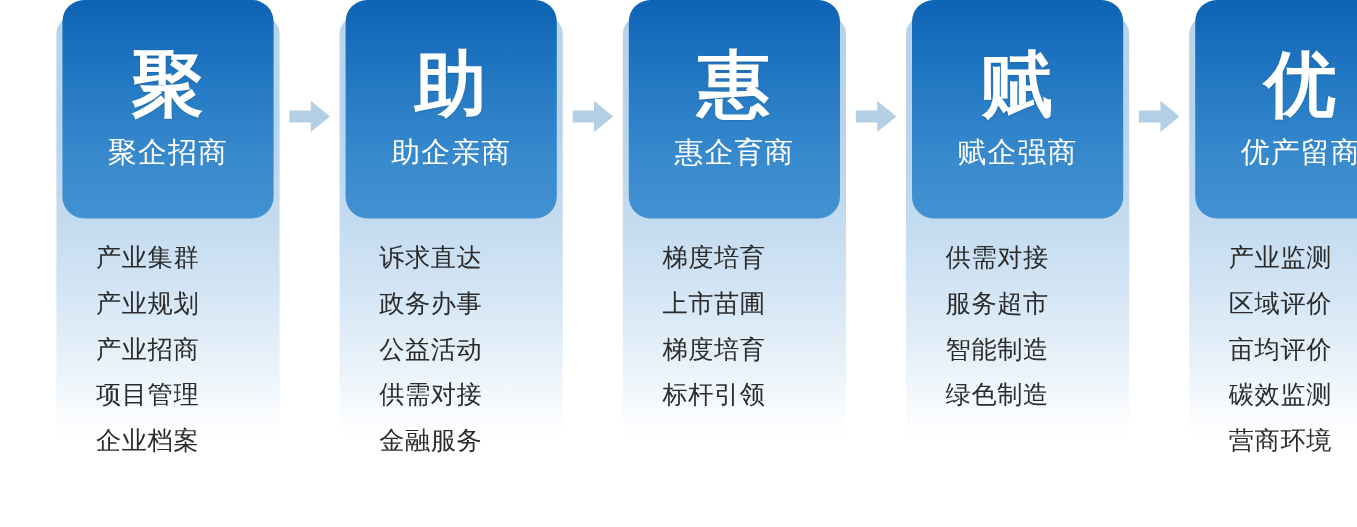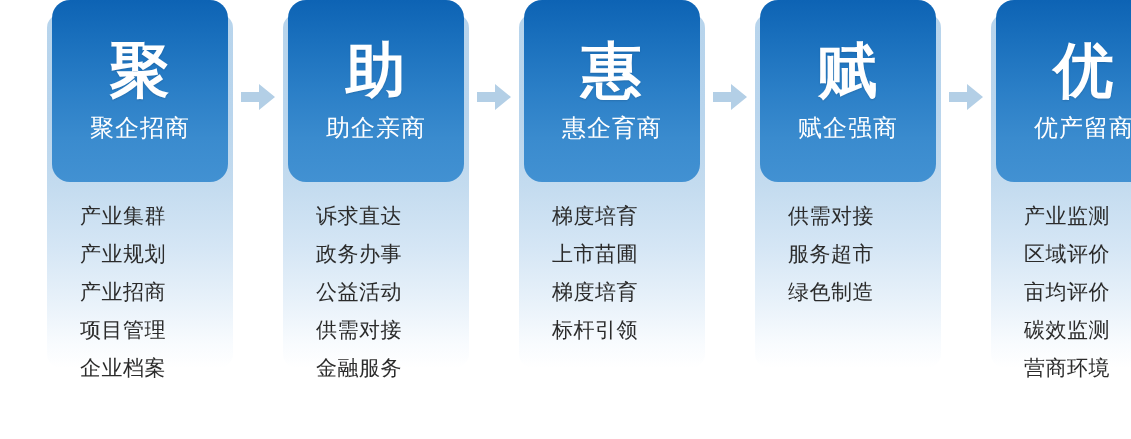--- a/index.html
+++ b/index.html
@@ -193,20 +193,21 @@
 
     <div class="pillar">
       <div class="panel"></div>
       <div class="card">
         <div class="card-glyph">赋</div>
         <div class="card-sub">赋企强商</div>
       </div>
       <div class="items">
         <div class="item">供需对接</div>
         <div class="item">服务超市</div>
+        <div class="item">智能制造</div>
         <div class="item">绿色制造</div>
       </div>
     </div>
 
     <div class="connector">
       <svg class="arrow" viewBox="0 0 34 26" xmlns="http://www.w3.org/2000/svg">
         <polygon points="0,8 18,8 18,0 34,13 18,26 18,18 0,18" fill="#b3cfe6"></polygon>
       </svg>
     </div>
 

